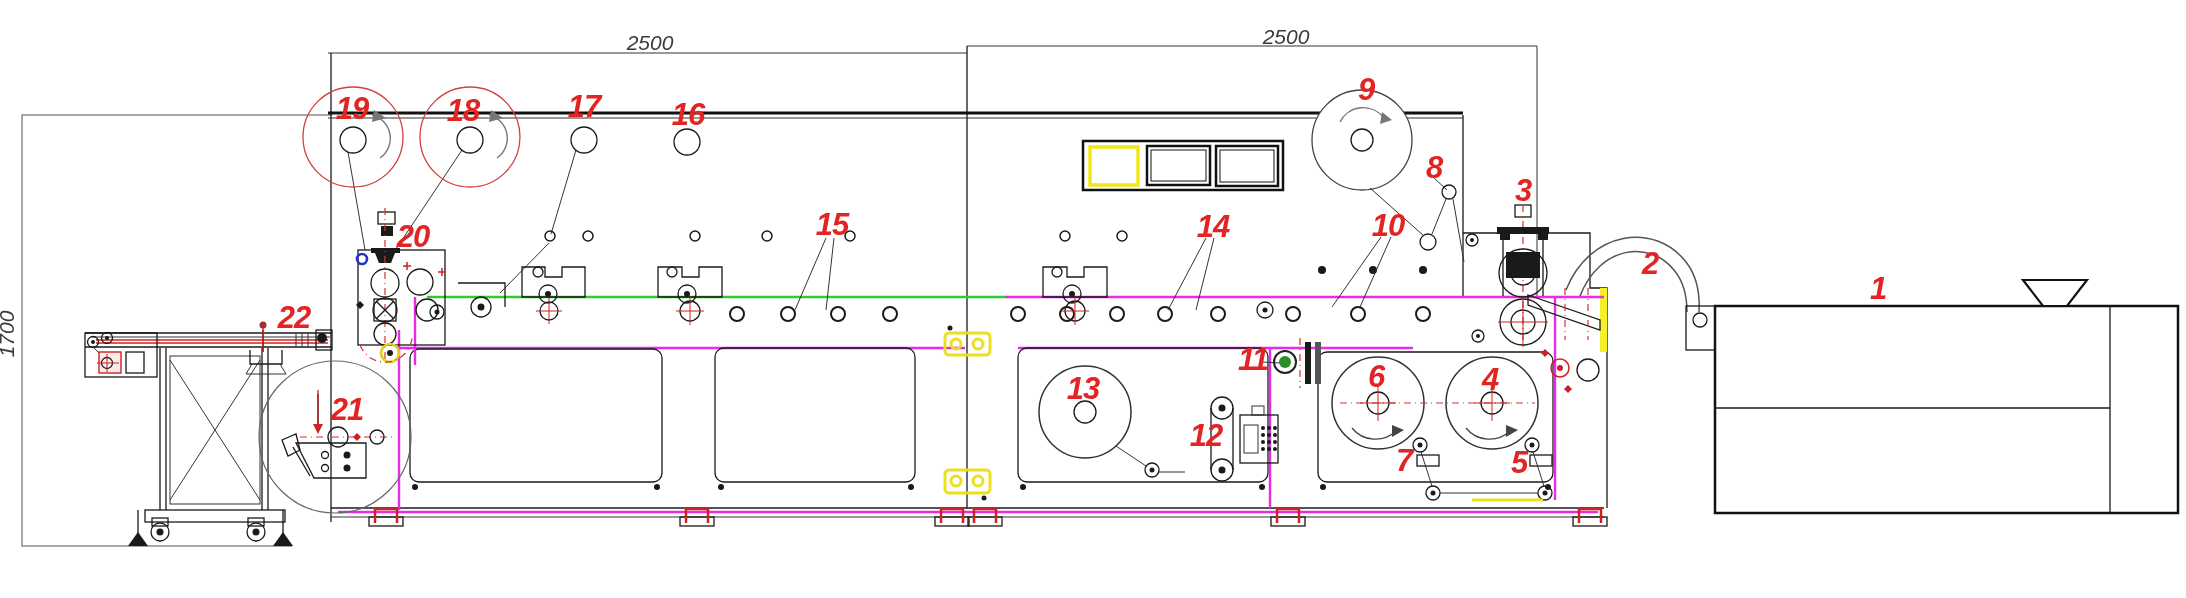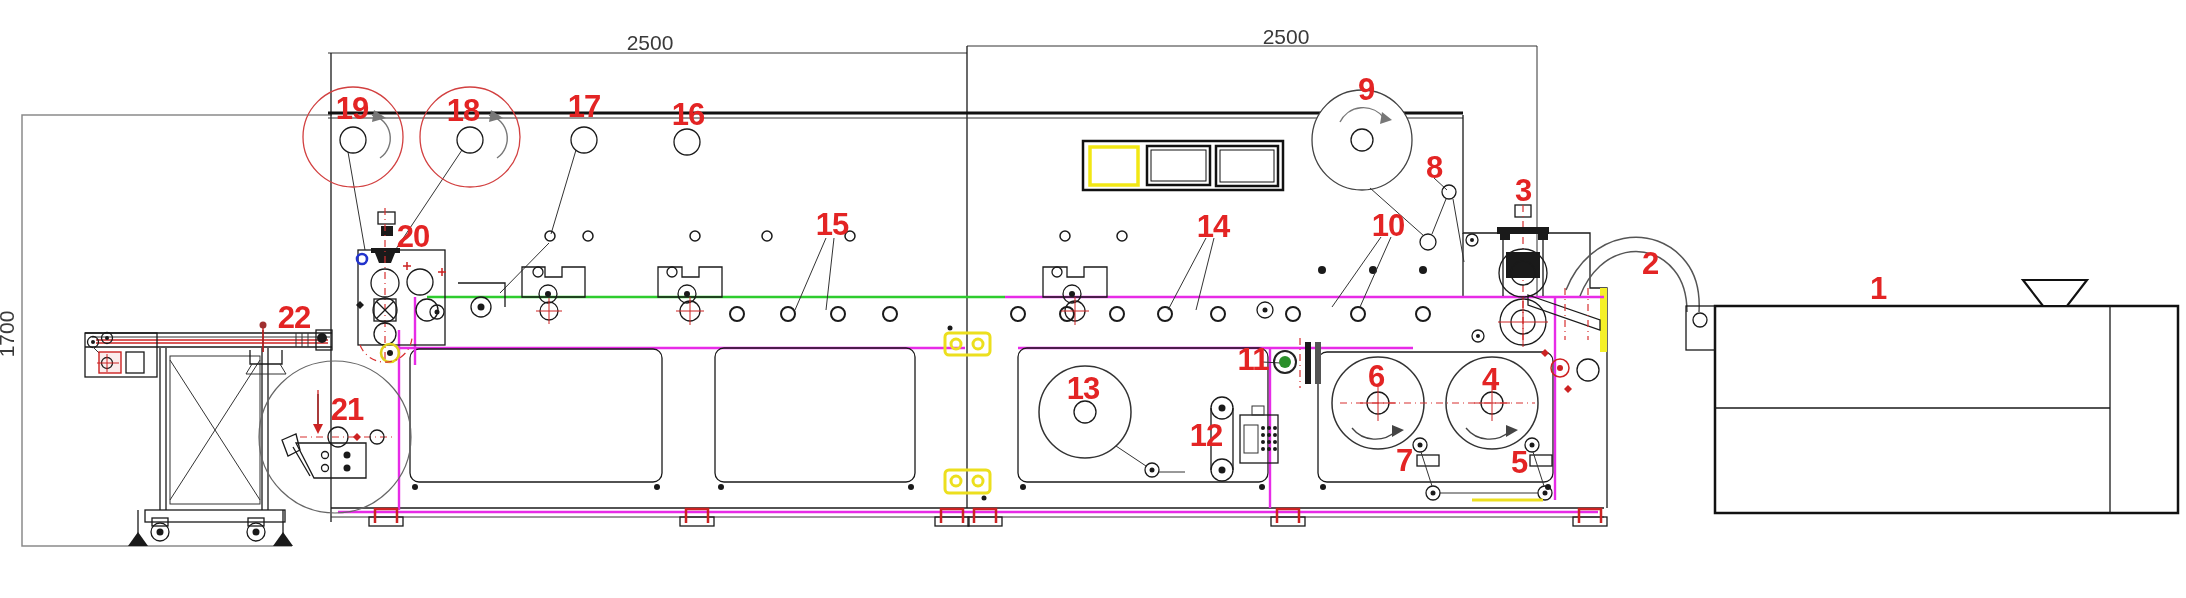--- a/index.html
+++ b/index.html
@@ -1,17 +1,17 @@
 <!DOCTYPE html>
 <html><head>
 <meta charset="utf-8">
 <style>
   html,body{margin:0;padding:0;background:#ffffff;}
   .canvas{position:relative;width:2186px;height:598px;background:#fff;overflow:hidden;
-          font-family:"Liberation Sans", sans-serif;}
+          font-family:"Liberation Sans", sans-serif;font-style:italic;}
   svg{position:absolute;left:0;top:0;}
   .ln{stroke:#1a1a1a;stroke-width:1.3;fill:none;}
   .thick{stroke:#111;stroke-width:3;fill:none;}
   .thin{stroke:#333;stroke-width:1;fill:none;}
   .gray{stroke:#8a8a8a;stroke-width:1.5;fill:none;}
   .red{stroke:#cc2222;fill:none;}
   .reddash{stroke:#d83030;stroke-width:1.2;fill:none;stroke-dasharray:7 4 1 4;}
   .green{stroke:#2ecc2e;stroke-width:2.6;fill:none;}
   .magenta{stroke:#e72be7;stroke-width:2.4;fill:none;}
   .yellow{stroke:#ecdf1e;stroke-width:3;fill:none;}

